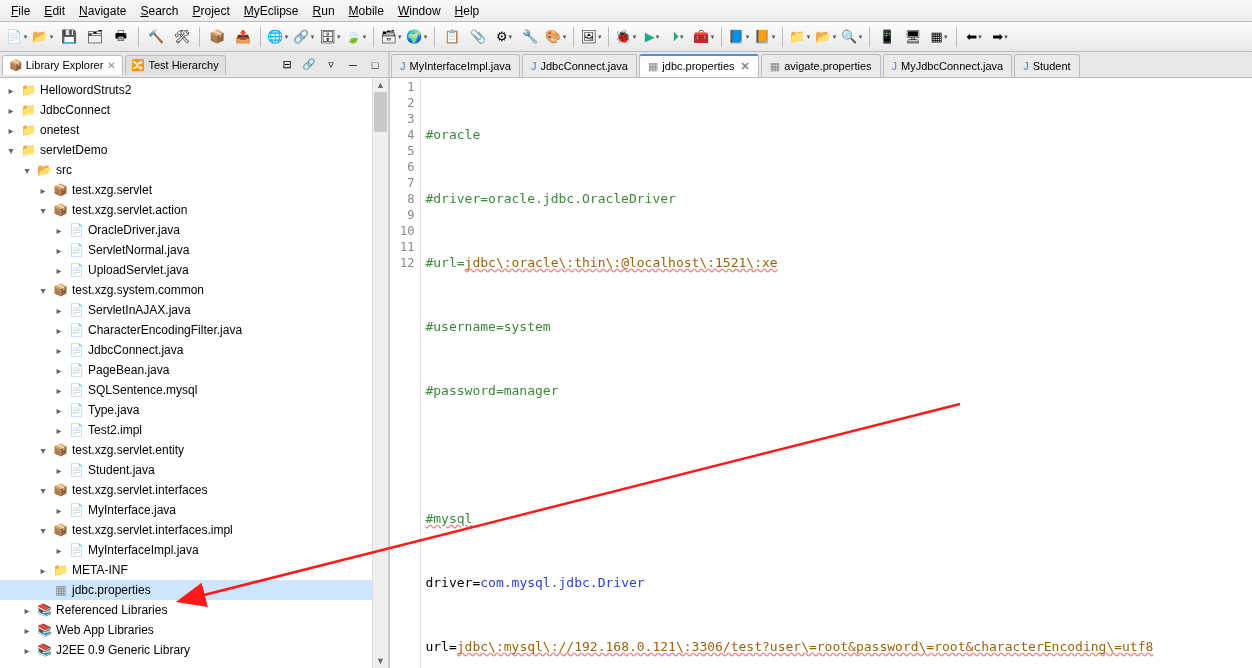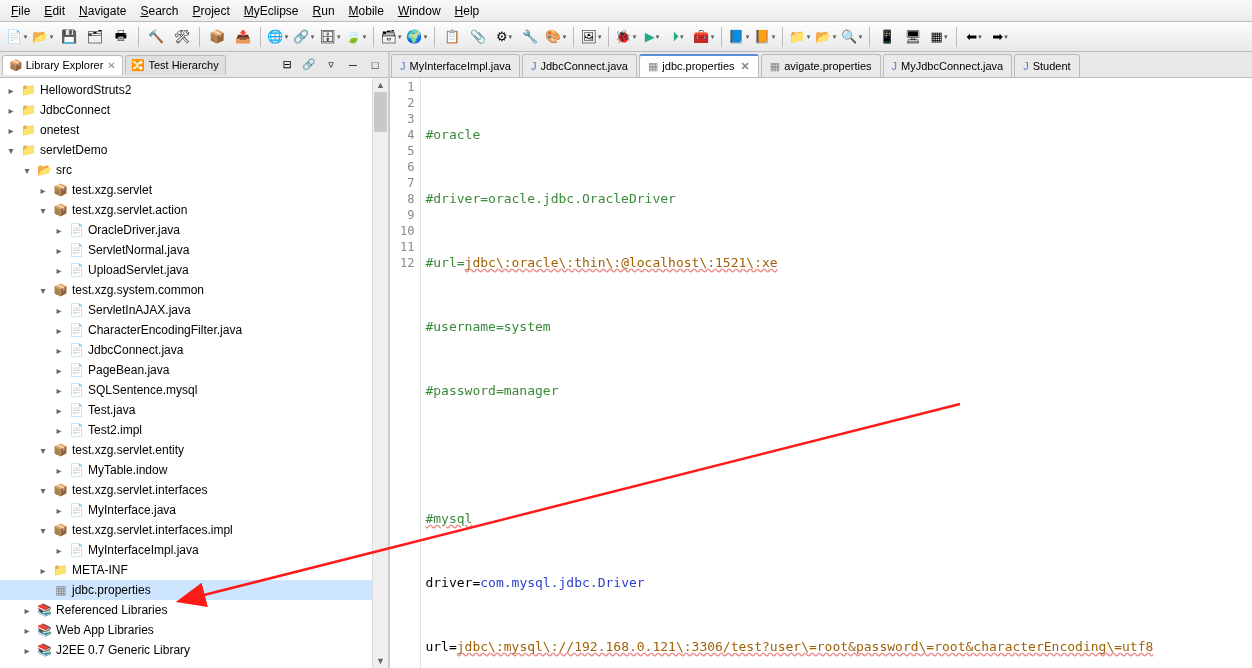--- a/index.html
+++ b/index.html
@@ -237,39 +237,39 @@
         <div class="tree-node">
           <span class="indent" style="width: 48px;"></span>
           <span class="tw col"></span>
           <span class="ti ti-java">📄</span>
           <span>SQLSentence.mysql</span>
         </div>
         <div class="tree-node">
           <span class="indent" style="width: 48px;"></span>
           <span class="tw col"></span>
           <span class="ti ti-java">📄</span>
-          <span>Test.java</span>
+          <span>Type.java</span>
         </div>
         <div class="tree-node">
           <span class="indent" style="width: 48px;"></span>
           <span class="tw col"></span>
           <span class="ti ti-java">📄</span>
           <span>Test2.impl</span>
         </div>
         <div class="tree-node">
           <span class="indent" style="width: 32px;"></span>
           <span class="tw exp"></span>
           <span class="ti ti-pkg">📦</span>
           <span>test.xzg.servlet.entity</span>
         </div>
         <div class="tree-node">
           <span class="indent" style="width: 48px;"></span>
           <span class="tw col"></span>
           <span class="ti ti-java">📄</span>
-          <span>MyTable.indow</span>
+          <span>Student.java</span>
         </div>
         <div class="tree-node">
           <span class="indent" style="width: 32px;"></span>
           <span class="tw exp"></span>
           <span class="ti ti-pkg">📦</span>
           <span>test.xzg.servlet.interfaces</span>
         </div>
         <div class="tree-node">
           <span class="indent" style="width: 48px;"></span>
           <span class="tw col"></span>
@@ -309,21 +309,21 @@
         <div class="tree-node">
           <span class="indent" style="width: 16px;"></span>
           <span class="tw col"></span>
           <span class="ti ti-lib">📚</span>
           <span>Web App Libraries</span>
         </div>
         <div class="tree-node">
           <span class="indent" style="width: 16px;"></span>
           <span class="tw col"></span>
           <span class="ti ti-lib">📚</span>
-          <span>J2EE 0.7 Generic Library</span>
+          <span>J2EE 0.9 Generic Library</span>
         </div>
       </div>
     <div class="vscroll">
       <div class="vscroll-arrow" style="top:0">▲</div>
       <div class="vscroll-thumb"></div>
       <div class="vscroll-arrow" style="bottom:0">▼</div>
     </div>
   </div>
 
   <div class="editor-area">

